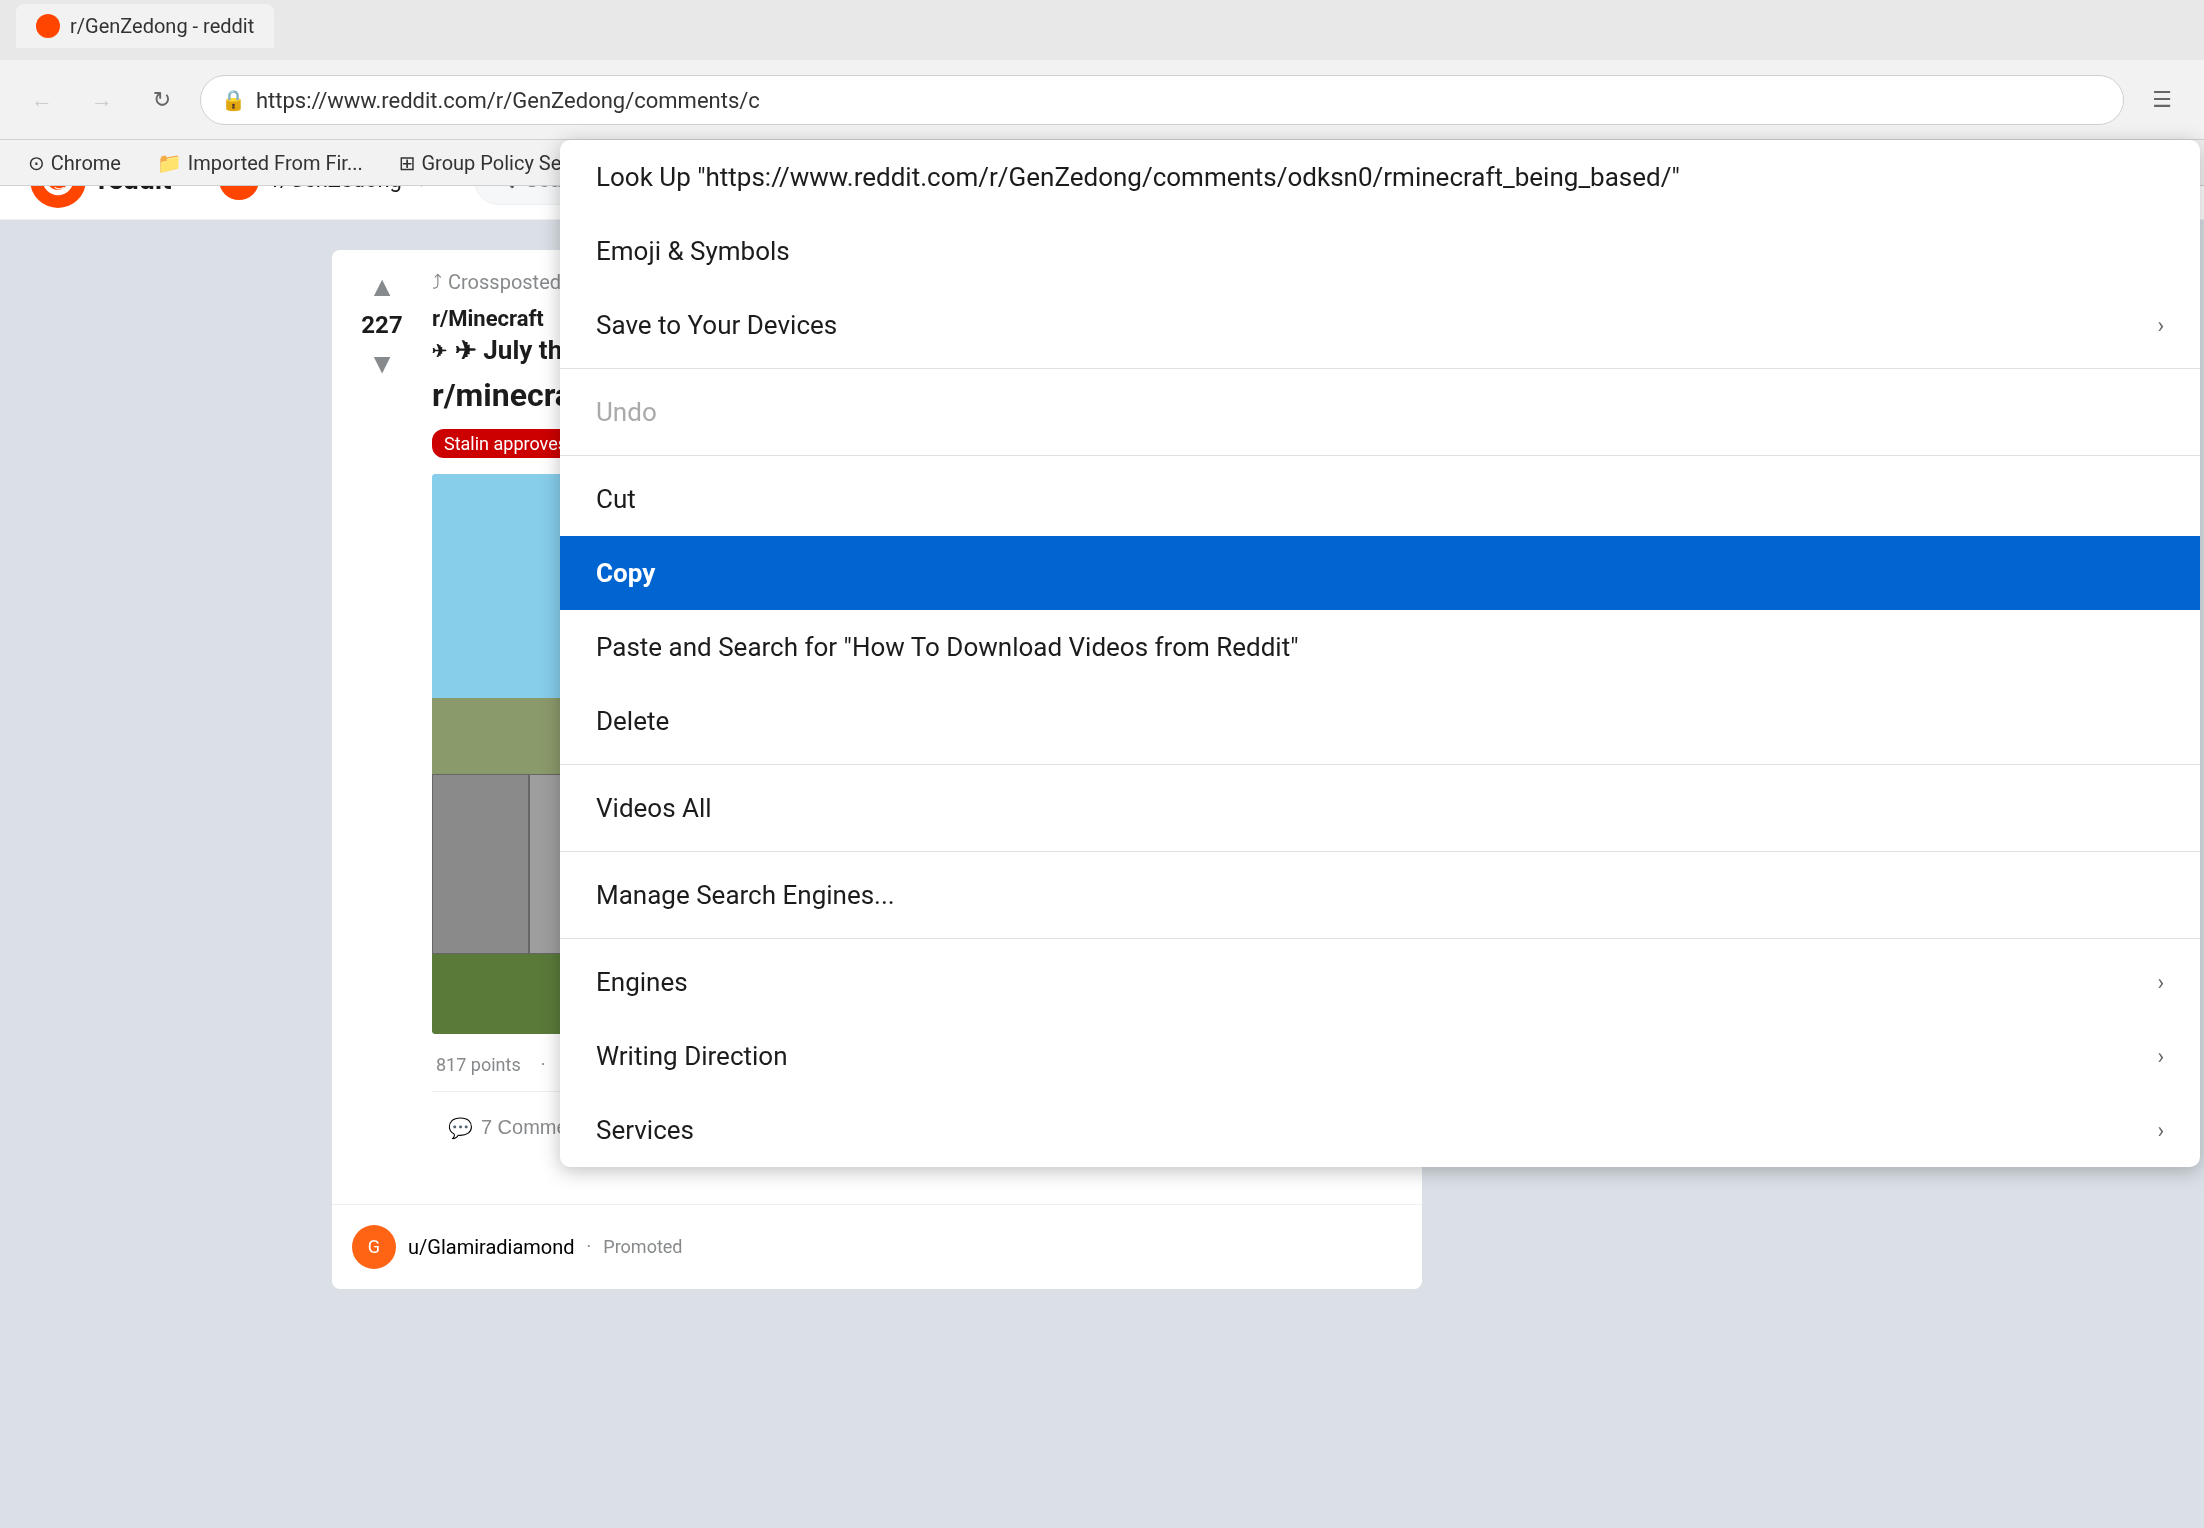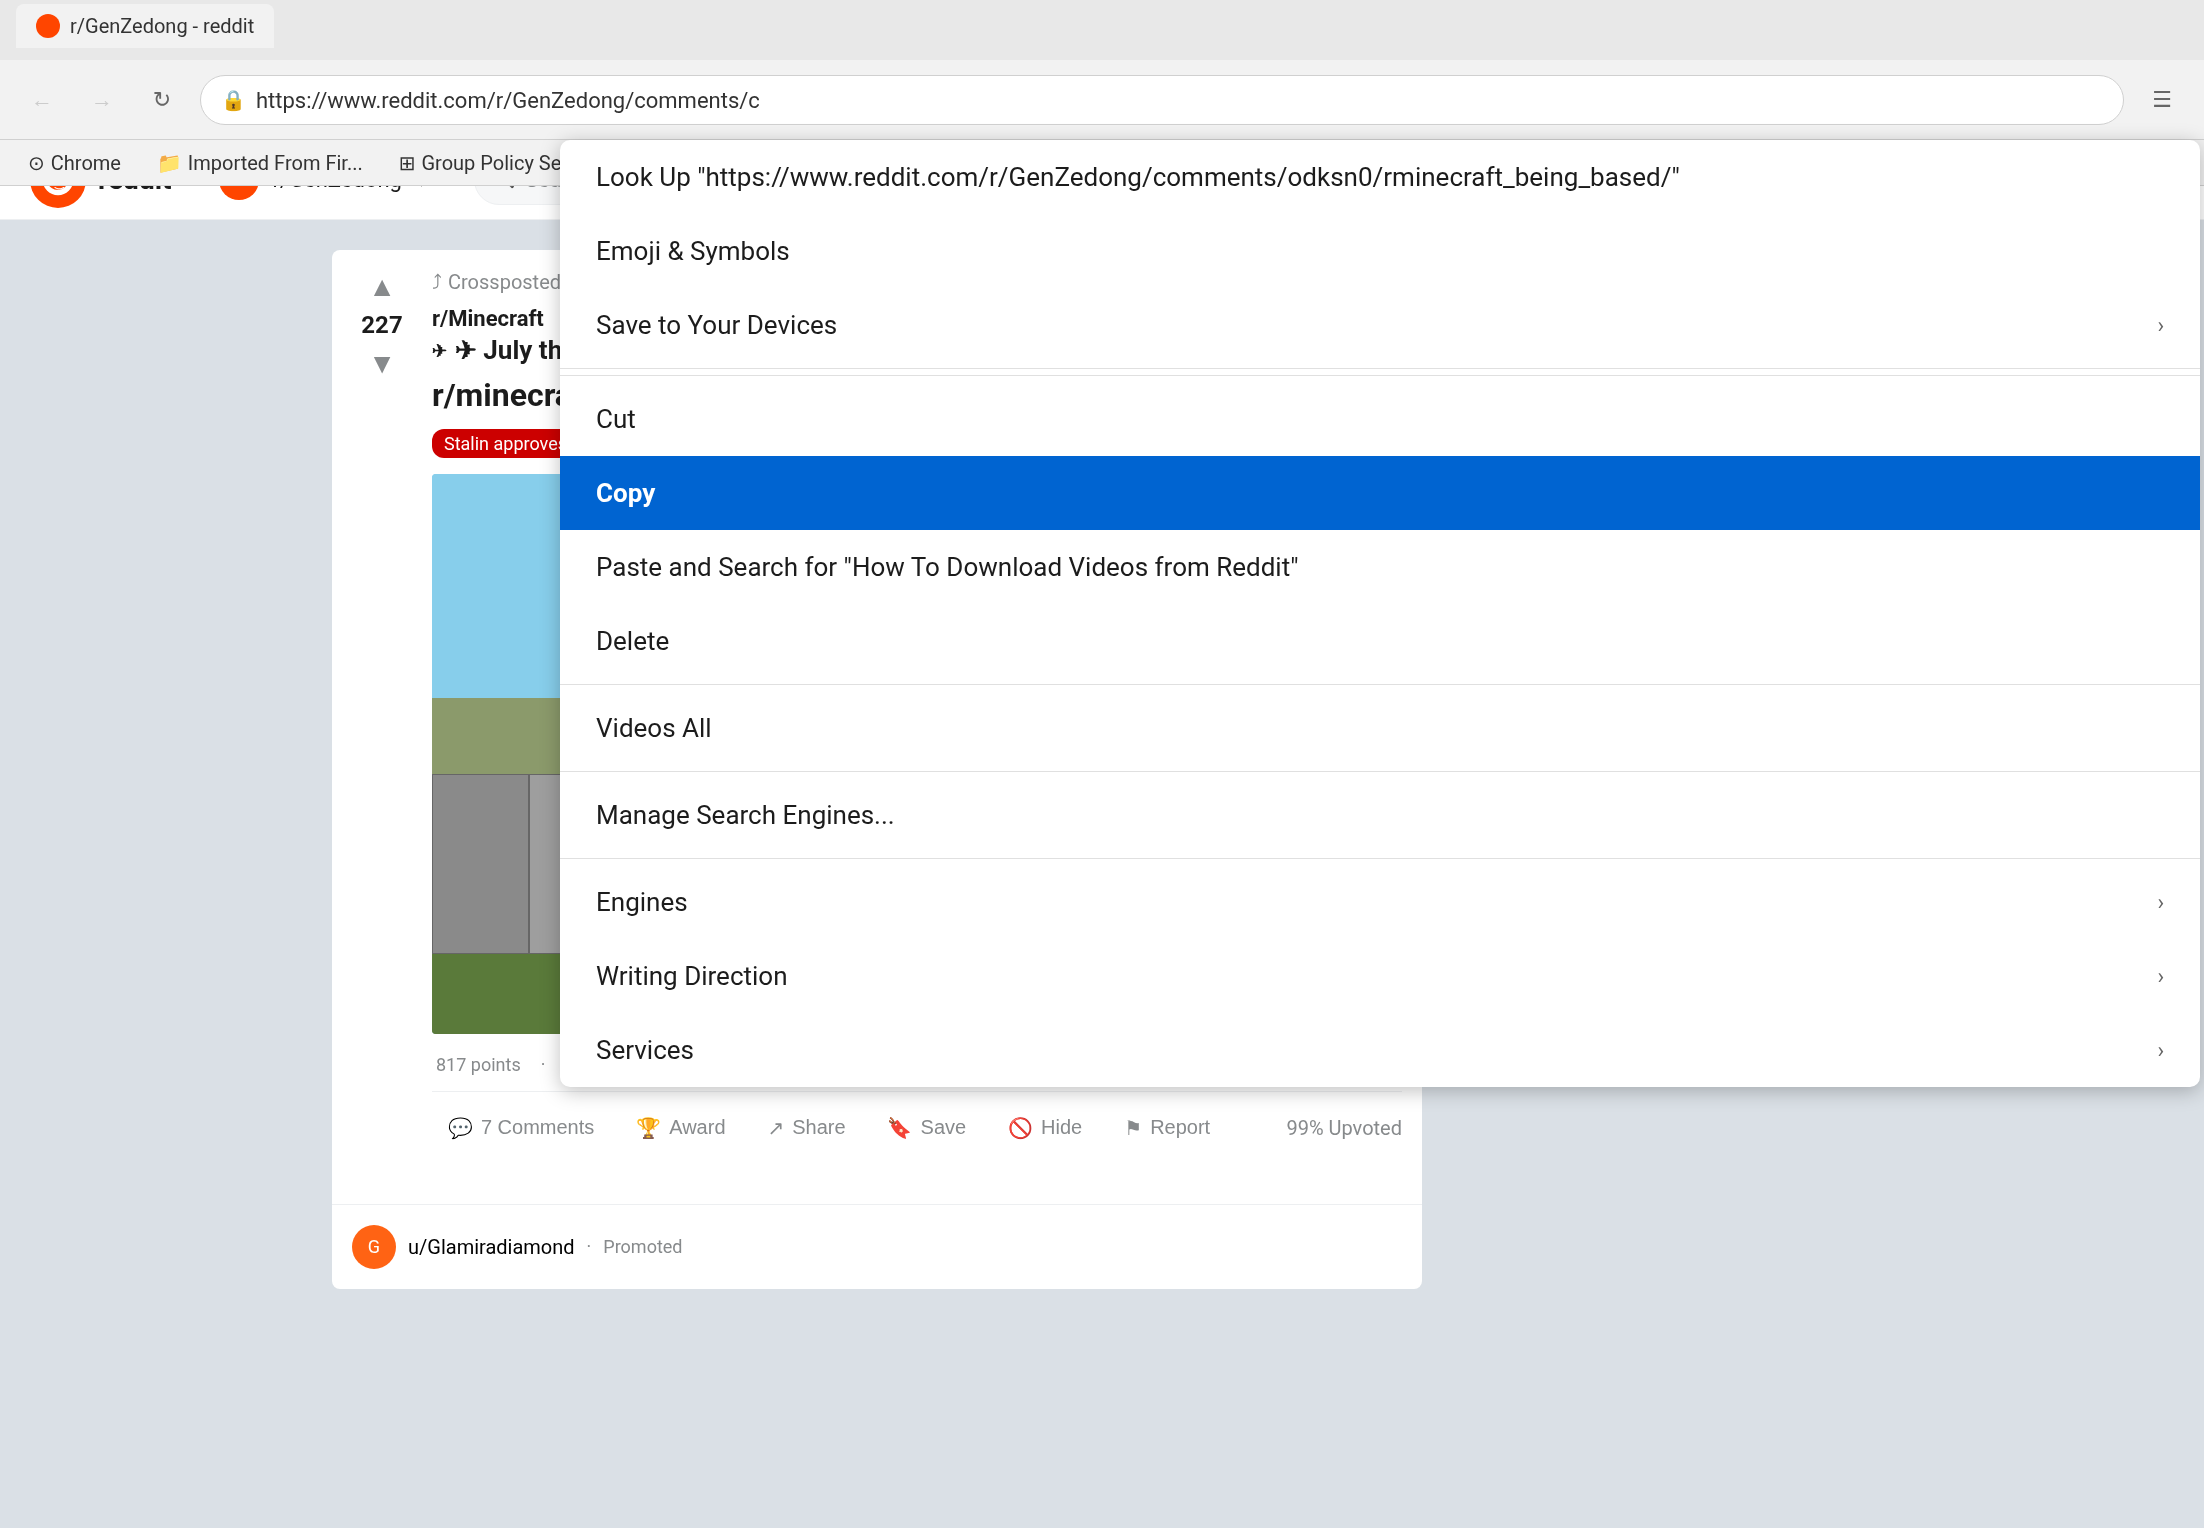--- a/index.html
+++ b/index.html
@@ -719,20 +719,23 @@
         <span>Look Up "https://www.reddit.com/r/GenZedong/comments/odksn0/rminecraft_being_based/"</span>
       </div>
       <div class="context-menu-item">
         <span>Emoji &amp; Symbols</span>
       </div>
       <div class="context-menu-item">
         <span>Save to Your Devices</span>
         <span class="chevron-right">›</span>
       </div>
       <div class="context-separator"></div>
+      <div class="context-menu-item disabled">
+        <span>Undo</span>
+      </div>
       <div class="context-separator"></div>
       <div class="context-menu-item">
         <span>Cut</span>
       </div>
       <div class="context-menu-item active">
         <span>Copy</span>
       </div>
       <div class="context-menu-item">
         <span>Paste and Search for "How To Download Videos from Reddit"</span>
       </div>

